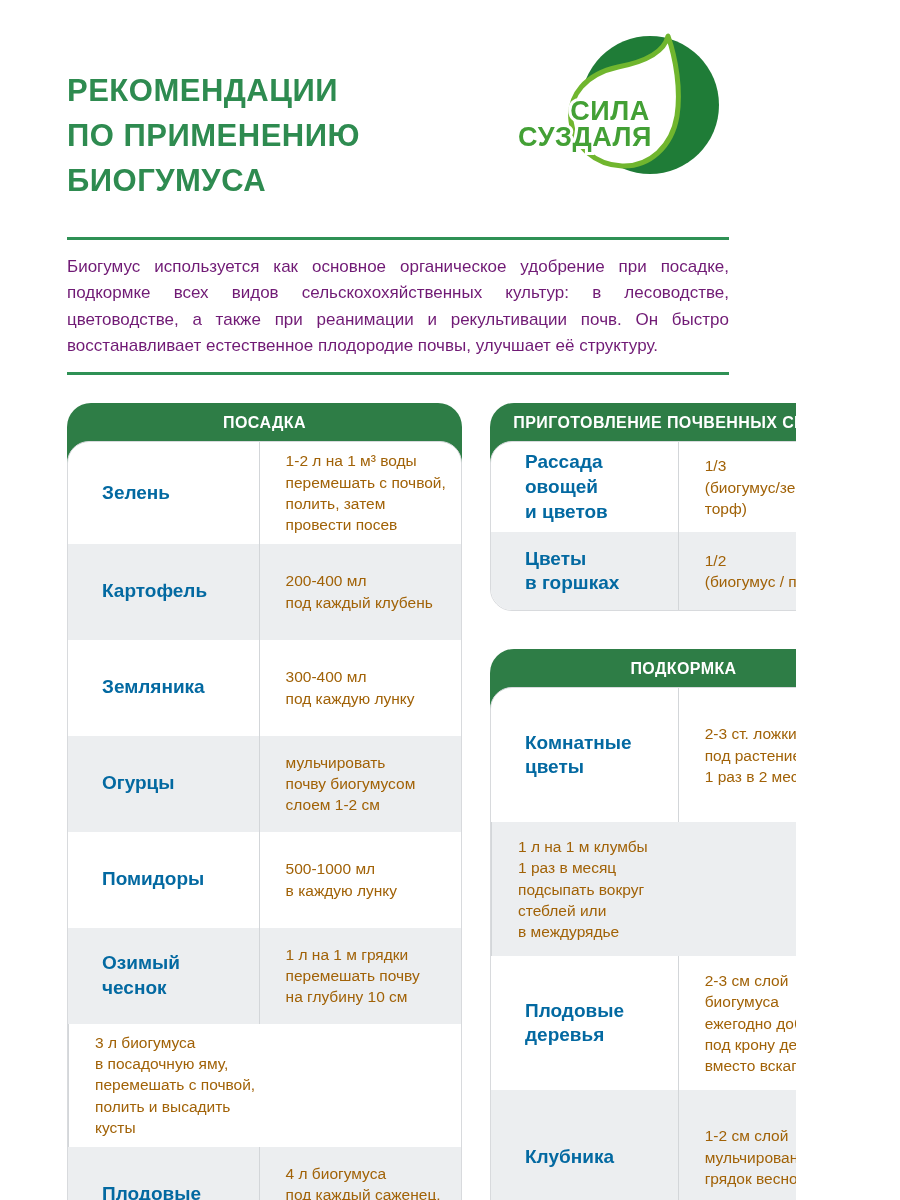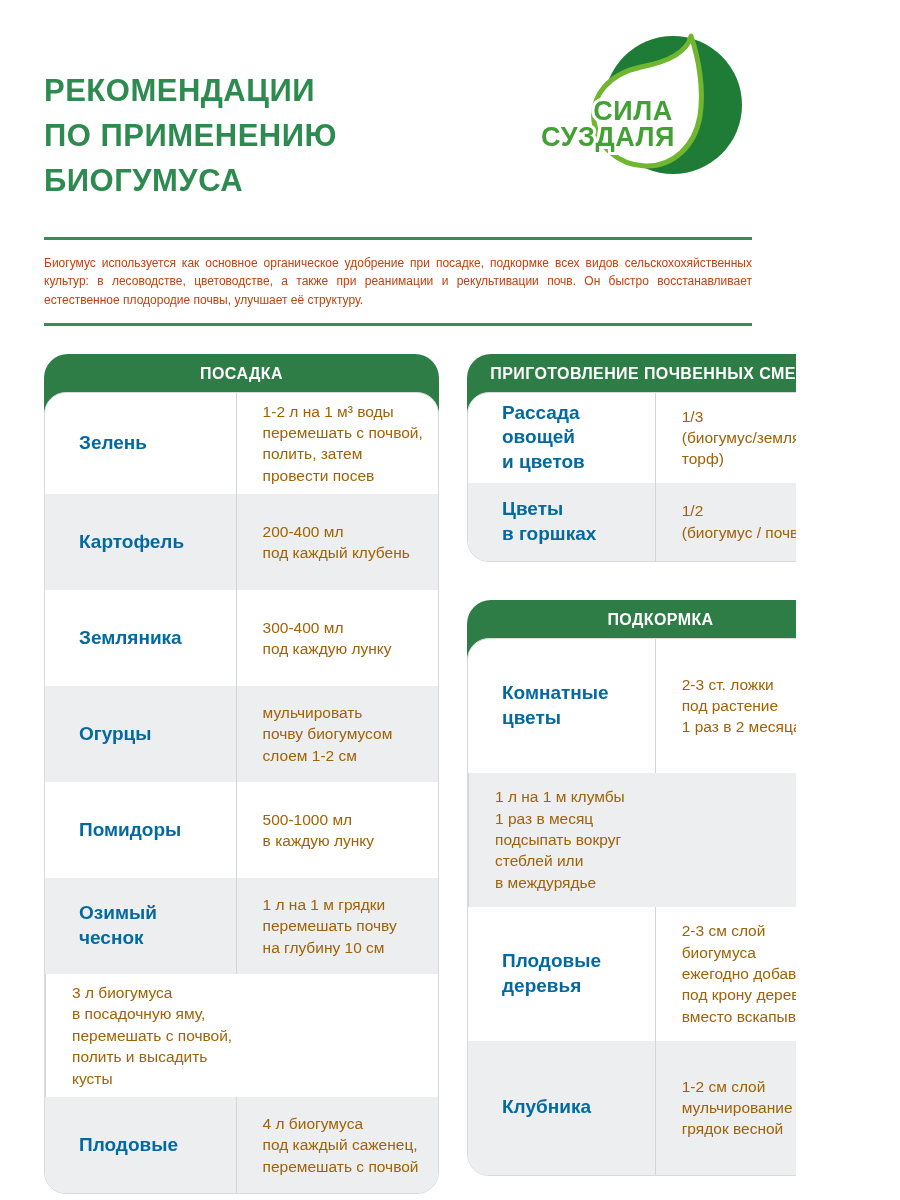--- a/index.html
+++ b/index.html
@@ -1,37 +1,37 @@
 <!DOCTYPE html>
 <html lang="ru"><head>
 <meta charset="utf-8">
 <style>
   html,body{margin:0;padding:0;background:#fff;}
   .page{
     width:796px;height:1200px;box-sizing:border-box;
-    padding:0 44px;overflow:hidden;background:#fff;
+    padding:0 67px;overflow:hidden;background:#fff;
     font-family:"Liberation Sans","DejaVu Sans",sans-serif;
     -webkit-font-smoothing:antialiased;
   }
   
   .header{display:flex;justify-content:space-between;align-items:flex-start;padding-top:33px;}
   .title{margin-top:36px;font-size:31px;font-weight:700;color:#2e8b50;line-height:1.45;letter-spacing:.5px;}
   .logo{width:215px;height:148px;flex:0 0 auto;}
   .logo text{
     font-family:"Liberation Sans","DejaVu Sans",sans-serif;
     font-weight:700;font-size:27px;fill:#43a035;
     paint-order:stroke fill;stroke:#ffffff;stroke-width:6px;
     text-anchor:middle;letter-spacing:.5px;
   }
   
   .rule{height:3px;background:#2f9155;border:0;margin:0;}
   .rule-top{margin-top:33px;}
   .rule-bottom{margin-top:13px;}
   .intro{
-    margin:14px 0 0;font-size:12px;line-height:1.55;color:#c2410c;
+    margin:14px 0 0;font-size:17px;line-height:1.55;color:#701a75;
     text-align:justify;
   }
   
   .columns{display:flex;gap:28px;margin-top:28px;align-items:flex-start;}
   .col-left{width:395px;flex:0 0 auto;}
   .col-right{width:387px;flex:0 0 auto;display:flex;flex-direction:column;gap:38px;}
   
   .card{width:100%;}
   .card-header{
     background:#2e7d46;border-radius:24px 24px 0 0;

